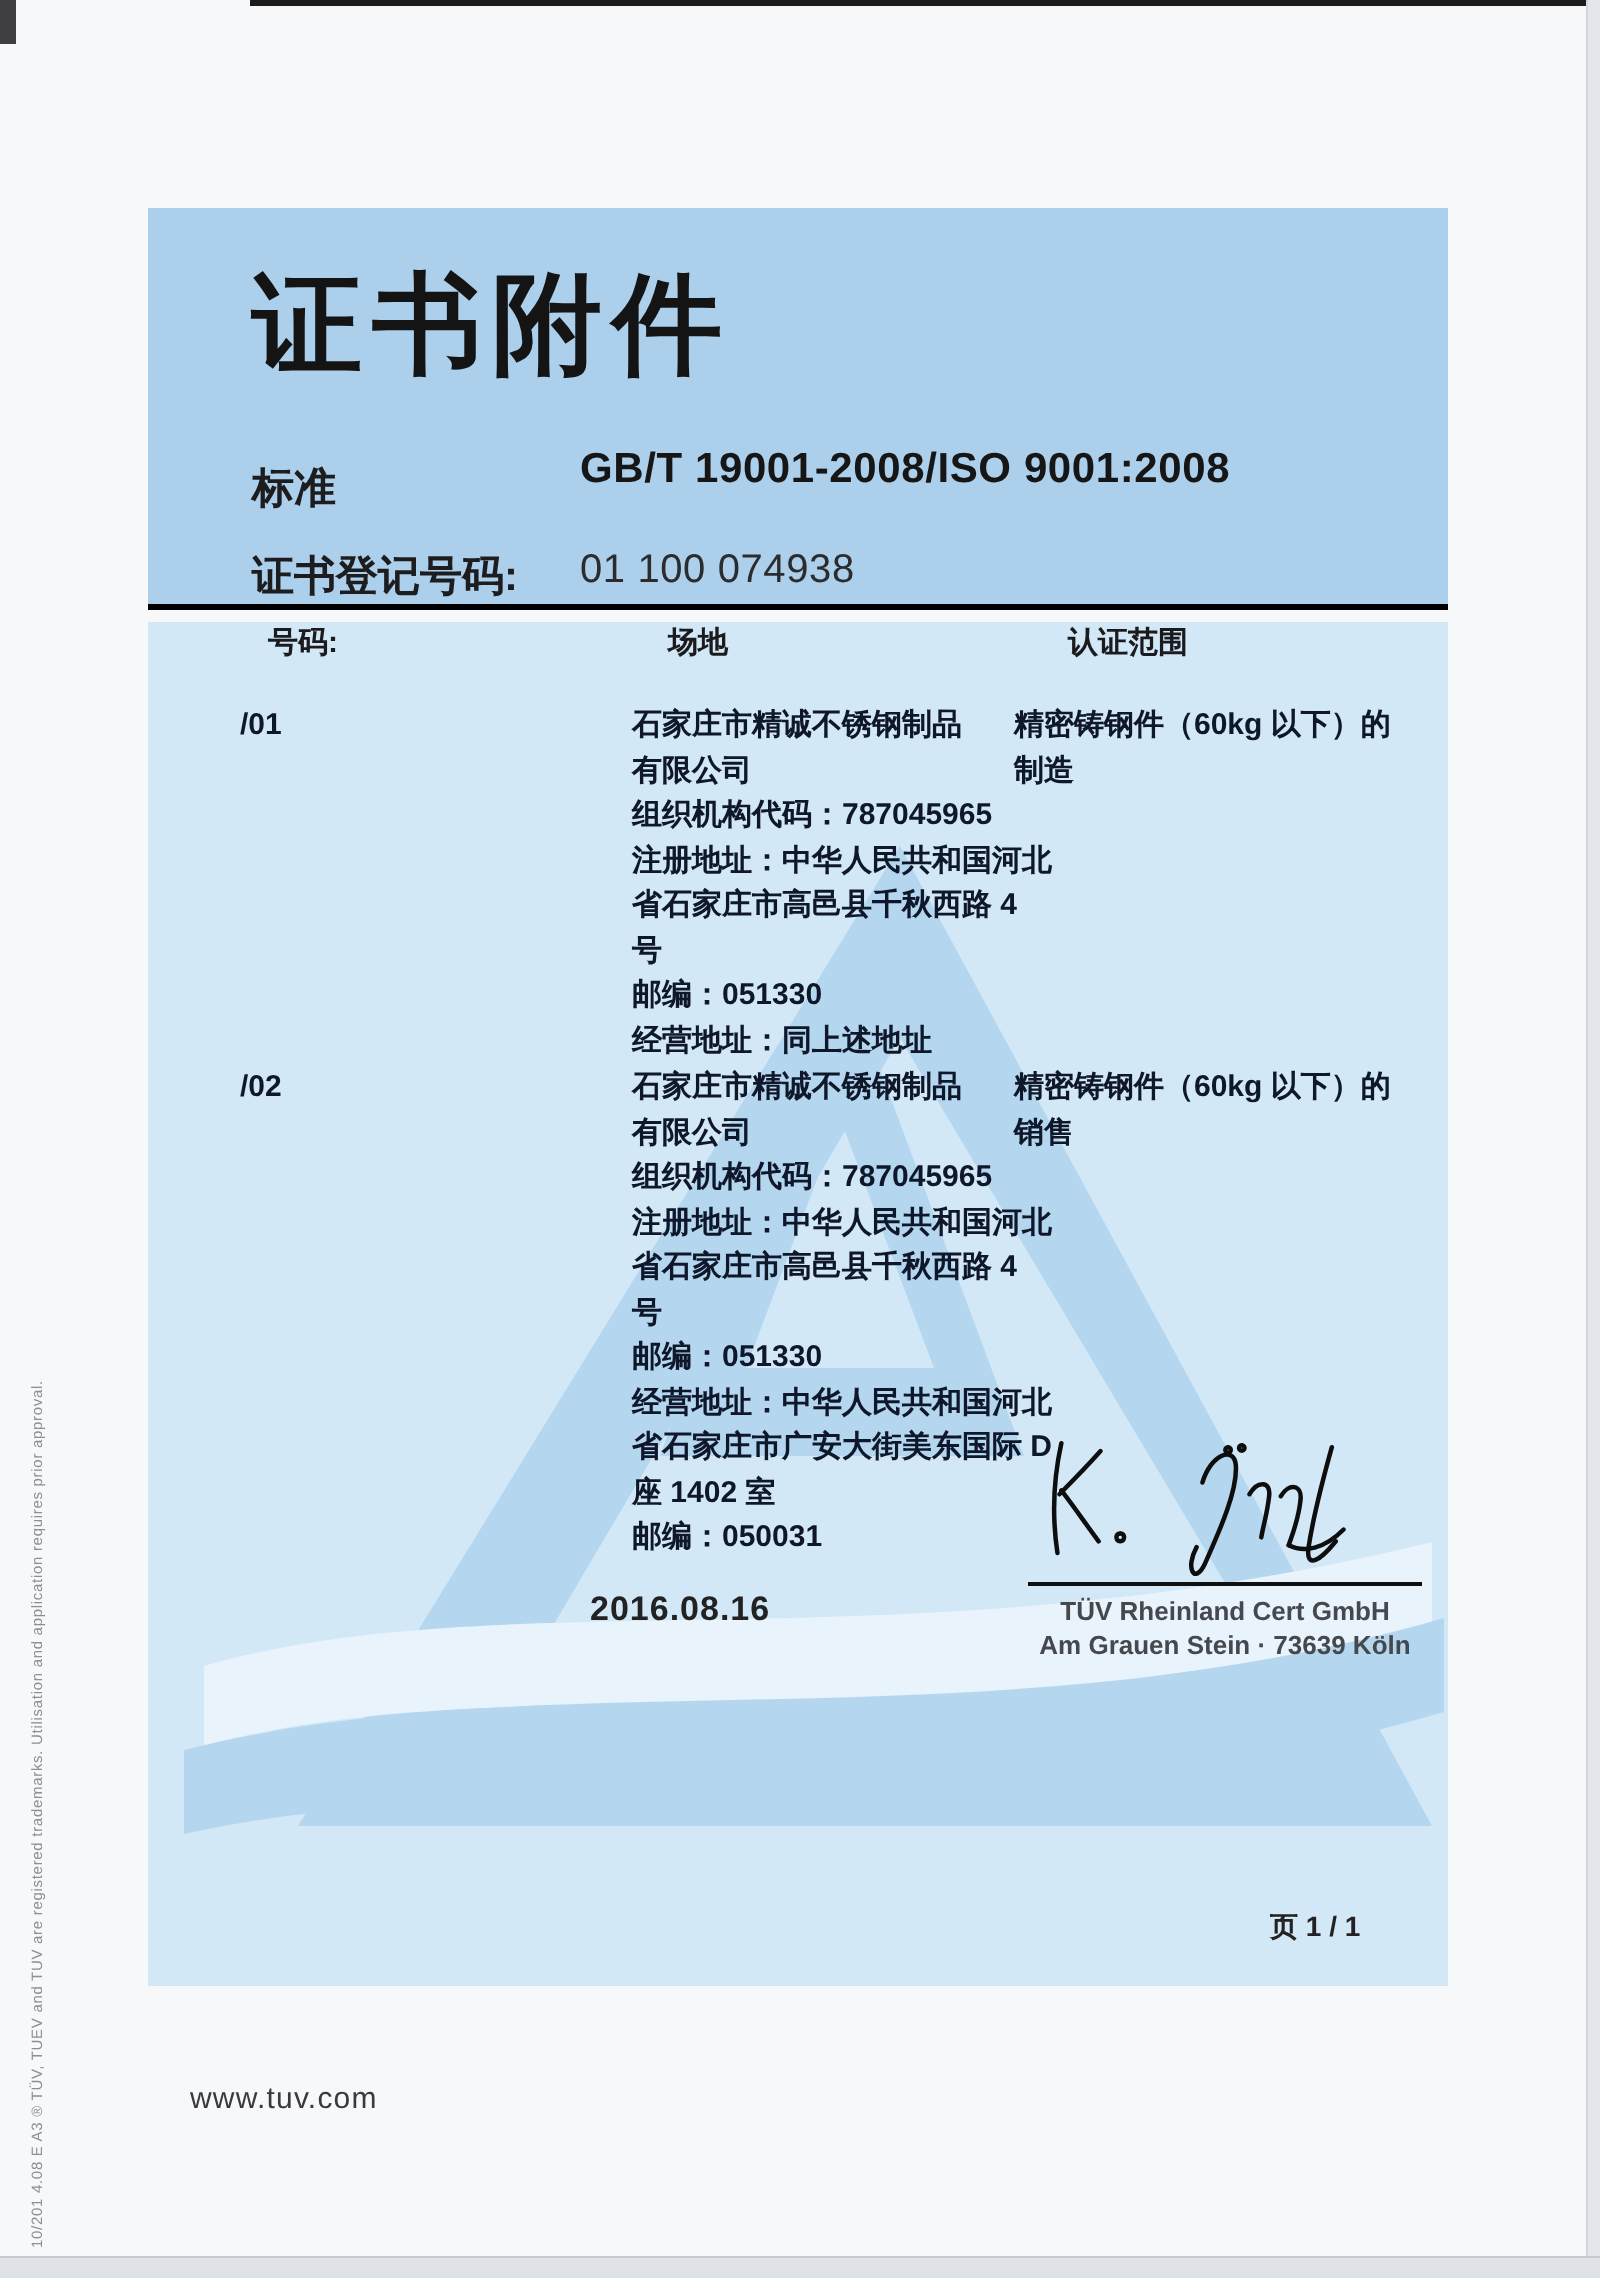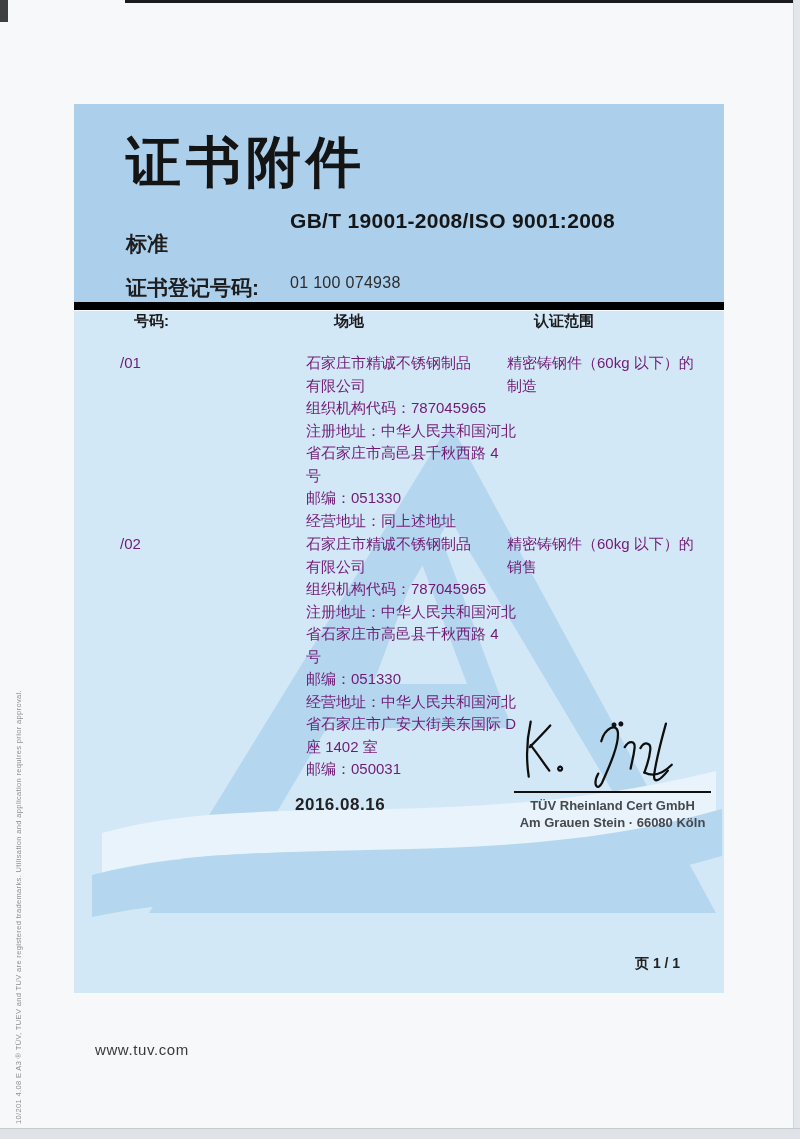--- a/index.html
+++ b/index.html
@@ -20,51 +20,51 @@
   .side-note{
     position:absolute;left:14px;top:1124px;width:440px;
     transform:rotate(-90deg);transform-origin:0 0;
     font-size:7.5px;color:#8d8f93;letter-spacing:.35px;white-space:nowrap;
   }
 
   
   .header-block{
     position:absolute;left:74px;top:104px;width:650px;height:198px;
     background:#accfeb;
-    border-bottom:8px solid #000000;
+    border-bottom:3px solid #000000;
   }
   .doc-title{
     position:absolute;left:52px;top:22px;
     font-size:55px;font-weight:700;color:#141414;letter-spacing:5px;
   }
   .meta-label{position:absolute;font-size:21px;font-weight:700;color:#1d1d1f;}
   .meta-standard-label{left:52px;top:126px;}
   .meta-certno-label{left:52px;top:170px;}
   .meta-standard-value{
-    position:absolute;left:216px;top:105px;
+    position:absolute;left:216px;top:119px;
     font-size:21px;font-weight:700;color:#161616;letter-spacing:.3px;
   }
   .meta-certno-value{
     position:absolute;left:216px;top:170px;
-    font-size:16px;font-weight:400;color:#2c2c2e;letter-spacing:.3px;
+    font-size:20px;font-weight:400;color:#2c2c2e;letter-spacing:.3px;
   }
 
   
   .body-block{
     position:absolute;left:74px;top:311px;width:650px;height:682px;
     background:#d3e8f7;overflow:hidden;
   }
   .watermark{position:absolute;left:0;top:0;}
   .th{position:absolute;font-size:15px;font-weight:700;color:#1b1b1d;top:1px;margin-left:14px;}
   .th-number{left:46px;} .th-site{left:246px;} .th-scope{left:446px;}
-  .cell{position:absolute;font-size:15px;font-weight:400;color:#701a75;
+  .cell{position:absolute;font-size:15px;font-weight:700;color:#0f172a;
         line-height:22.5px;white-space:pre-line;}
   .row1 .cell{top:41px;} .row2 .cell{top:222px;}
   .cell-number{left:46px;width:120px;}
-  .cell-site{left:232px;width:210px;}
+  .cell-site{left:242px;width:210px;}
   .cell-scope{left:433px;width:200px;}
 
   .issue-date{position:absolute;left:221px;top:484px;font-size:17px;font-weight:600;
               color:#222;letter-spacing:.5px;}
   .signature{position:absolute;left:441px;top:404px;width:196px;height:76px;}
   .sig-line{position:absolute;left:440px;top:480px;width:197px;height:2px;background:#101010;}
   .issuer{position:absolute;left:440px;top:486px;width:197px;text-align:center;
           font-size:13px;font-weight:600;color:#45494d;line-height:17px;}
   .page-indicator{position:absolute;left:561px;top:644px;font-size:14px;font-weight:600;color:#222;}
 
@@ -150,21 +150,21 @@
         <path d="M108 7 a1.4 1.4 0 1 0 0.1 0"></path>
         <path d="M112 32 C116 25, 123 25, 122 33 C121 42, 119 48, 118 54"></path>
         <path d="M128 33 C132 26, 139 27, 138 35 C137 45, 134 52, 132 58"></path>
         <path d="M154 8 C149 26, 144 46, 142 60 C141 70, 148 66, 156 56"></path>
         <path d="M132 58 C140 62, 150 60, 160 50"></path>
       </g>
     </svg>
     <div class="sig-line"></div>
     <div class="issuer">
       <div>TÜV Rheinland Cert GmbH</div>
-      <div>Am Grauen Stein · 66080 Köln</div>
+      <div>Am Grauen Stein · 73639 Köln</div>
     </div>
 
     <div class="page-indicator">页 1 / 1</div>
   </div>
 
   <div class="footer-url">www.tuv.com</div>
 
 
   <div class="right-edge"></div>
   <div class="bottom-edge"></div>

